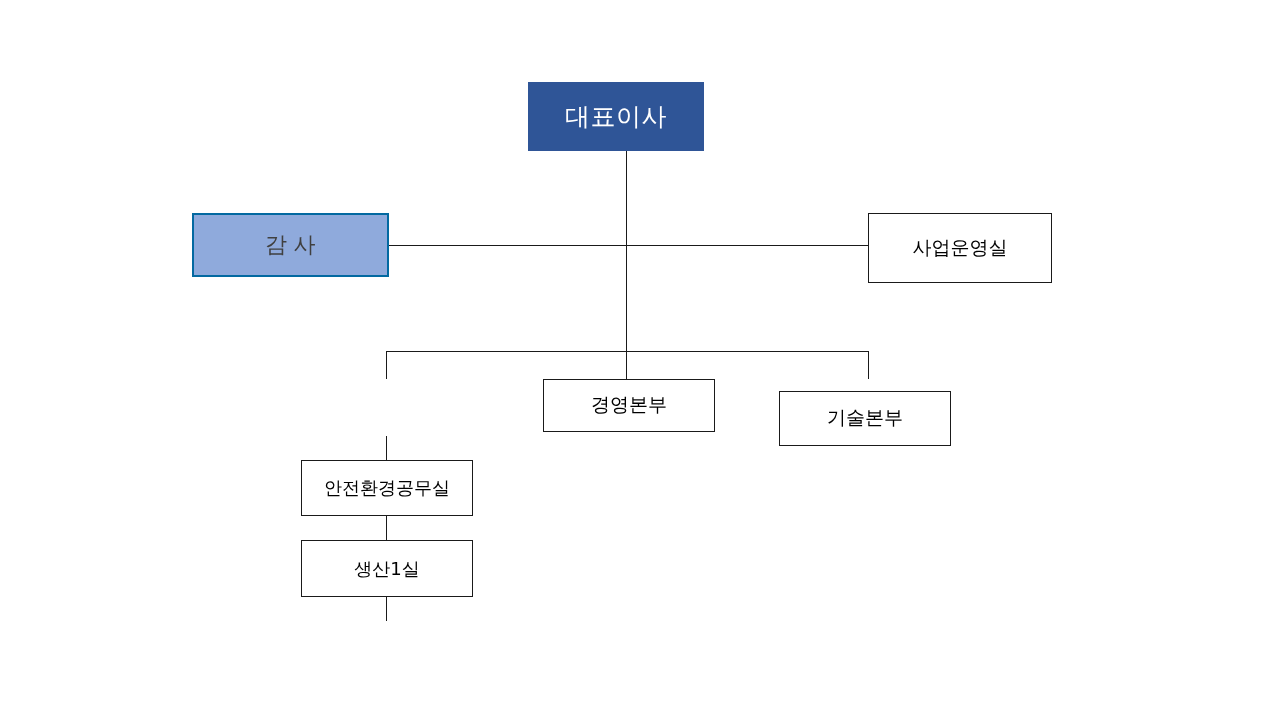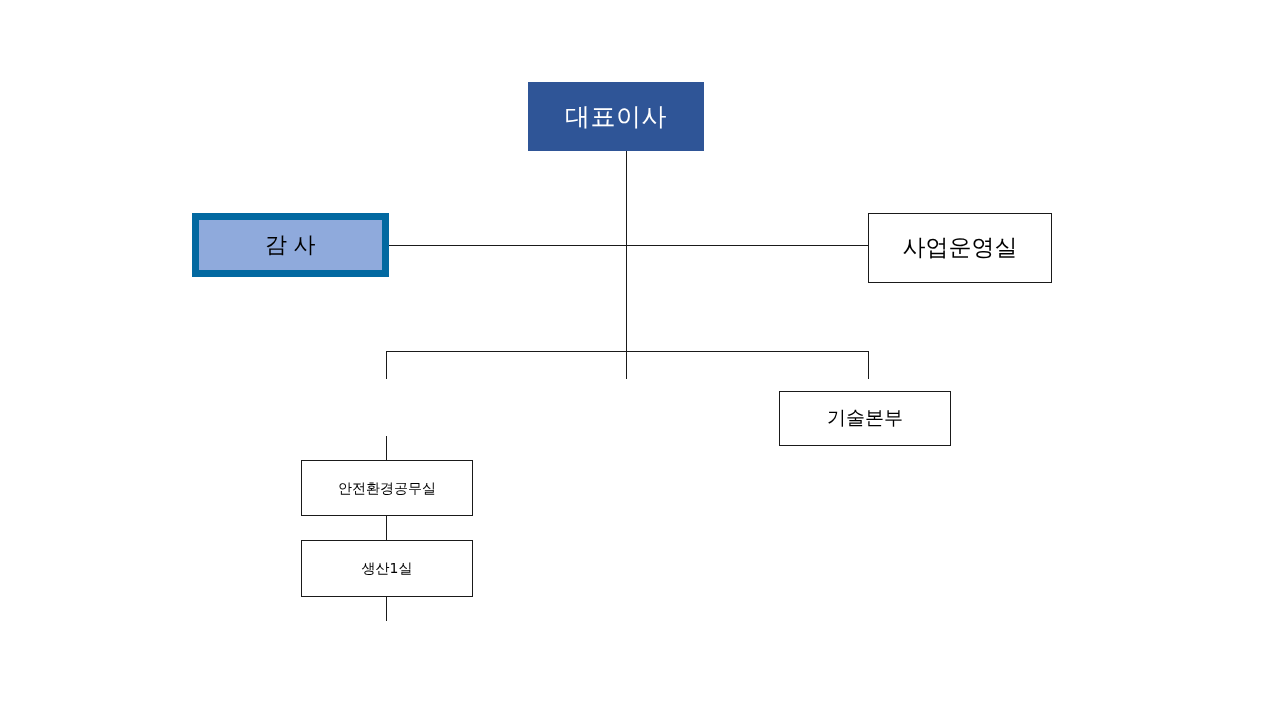--- a/index.html
+++ b/index.html
@@ -43,31 +43,31 @@
     border: 1px solid #1a1a1a;
     color: #000000;
   }
   .node.filled-dark {
     background: #2f5597;
     border: 1px solid #2f5597;
     color: #ffffff;
   }
   .node.filled-light {
     background: #8faadc;
-    border: 7px solid #0369a1;
-    color: #000000;
+    border: 2px solid #0369a1;
+    color: #404040;
   }
 
   
   .t-ceo    { font-size: 25px; letter-spacing: 0.5px; }
   .t-audit  { font-size: 22px; letter-spacing: 0.5px; }
-  .t-staff  { font-size: 23px; }
+  .t-staff  { font-size: 19px; }
   .t-div    { font-size: 19px; }
   .t-sub    {
-    font-size: 14px;
+    font-size: 18px;
     font-family: "DejaVu Sans", "Liberation Sans", sans-serif;
   }
 </style>
 </head>
 <body>
 
 <div id="chart">
 
   <div class="line v" style="left:626px; top:151px; height:228px;"></div>
 
@@ -85,20 +85,21 @@
 
   <div class="line v" style="left:386px; top:597px; height:24px;"></div>
 
   <div class="node filled-dark t-ceo" style="left:528px; top:82px; width:176px; height:69px;">대표이사</div>
 
   <div class="node filled-light t-audit" style="left:192px; top:213px; width:197px; height:64px;">감 사</div>
 
   <div class="node plain t-staff" style="left:868px; top:213px; width:184px; height:70px;">사업운영실</div>
 
 
+  <div class="node plain t-div" style="left:543px; top:379px; width:172px; height:53px;">경영본부</div>
 
   <div class="node plain t-div" style="left:779px; top:379px; width:172px; height:55px;margin-top:12px;">기술본부</div>
 
   <div class="node plain t-sub" style="left:301px; top:460px; width:172px; height:56px;">안전환경공무실</div>
 
   <div class="node plain t-sub" style="left:301px; top:540px; width:172px; height:57px;">생산1실</div>
 
 
 </div>
 

